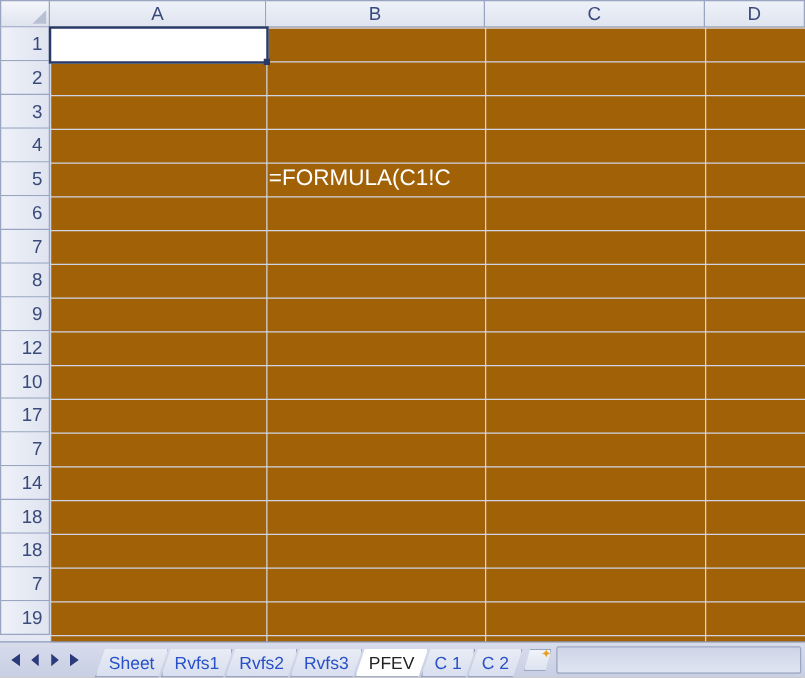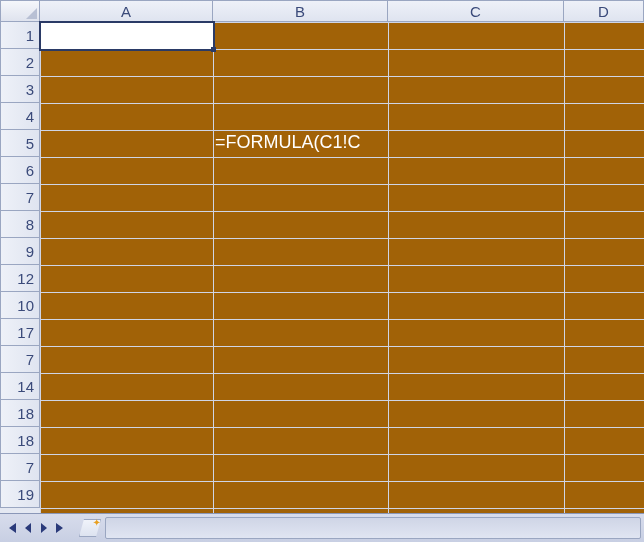--- a/index.html
+++ b/index.html
@@ -105,18 +105,27 @@
         <svg width="8" height="10">
           <path d="M1 0l6 5-6 5z" fill="#2a3a7a"></path>
         </svg>
       </div>
     <div class="nav-b">
         <svg width="10" height="10">
           <path d="M9 0v10M1 0l7 5-7 5z" fill="#2a3a7a"></path>
         </svg>
       </div>
   </div>
+  <div class="tabs" id="tabs">
+      <div class="tab">Sheet</div>
+      <div class="tab">Rvfs1</div>
+      <div class="tab">Rvfs2</div>
+      <div class="tab">Rvfs3</div>
+      <div class="tab active">PFEV</div>
+      <div class="tab">C 1</div>
+      <div class="tab">C 2</div>
+    </div>
   <div class="newtab">
       <div class="newtab-bg"></div>
       <span class="star">✦</span>
     </div>
   <div class="scroll-track"></div>
 </div>
 
 </body></html>

